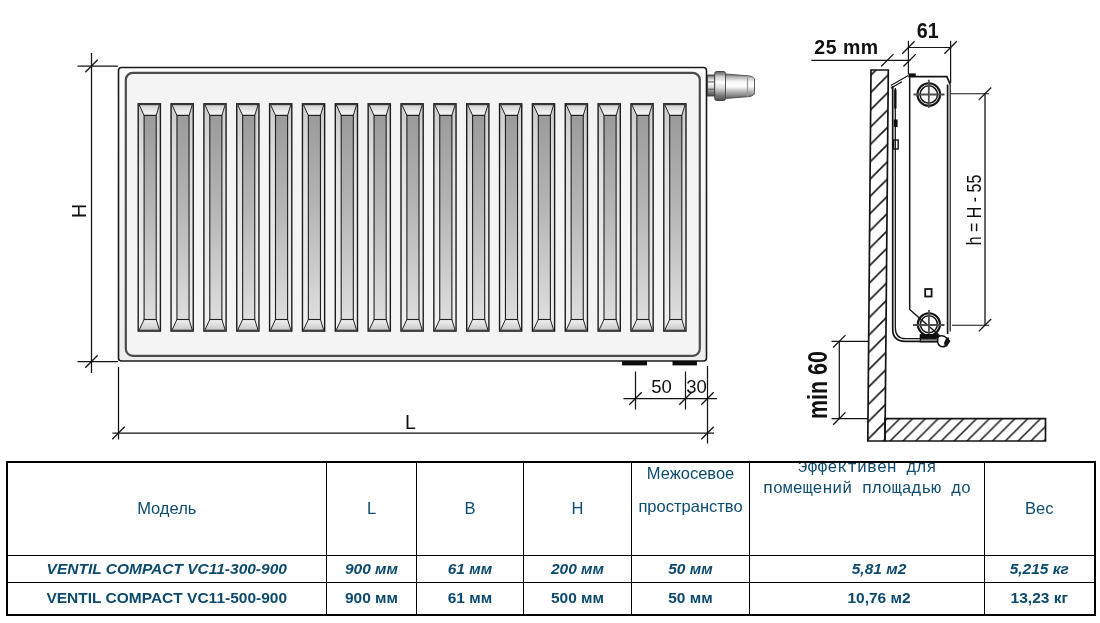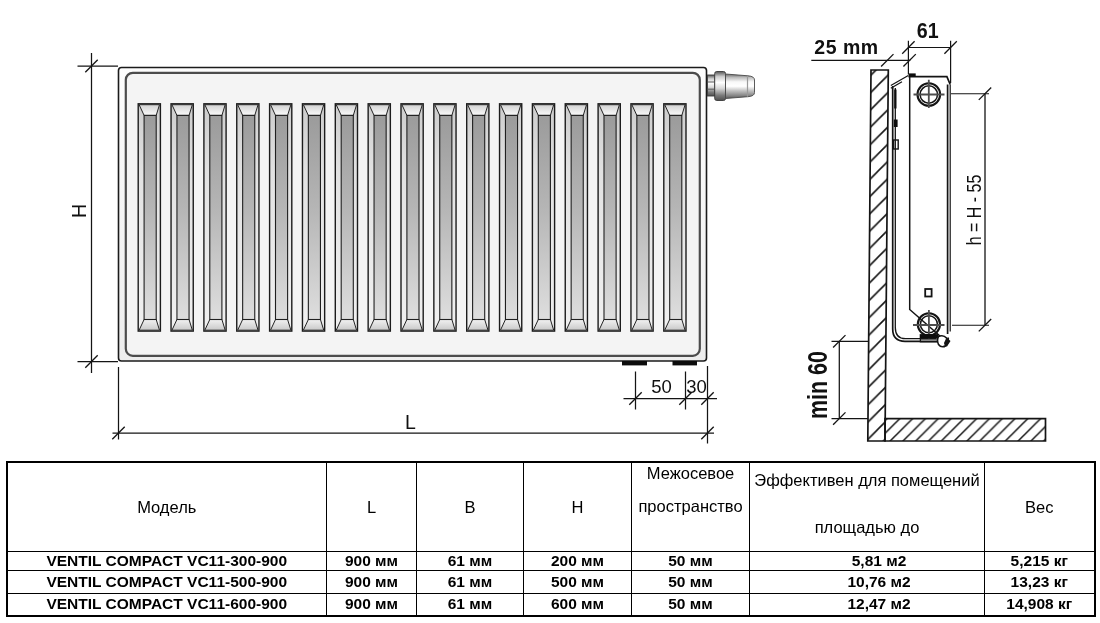--- a/index.html
+++ b/index.html
@@ -1,19 +1,19 @@
 <!DOCTYPE html>
 <html><head>
 <meta charset="utf-8">
 <style>
   html,body{margin:0;padding:0;background:#fff;}
   body{width:1100px;height:623px;position:relative;font-family:"Liberation Sans",sans-serif;}
   svg text{font-family:"Liberation Sans",sans-serif;fill:#111;}
   table{border-collapse:collapse;table-layout:fixed;}
-  td{border:1.2px solid #000;text-align:center;vertical-align:middle;padding:0;overflow:hidden;color:#000000;}
+  td{border:1.2px solid #000;text-align:center;vertical-align:middle;padding:0;overflow:hidden;color:#0c4a6e;}
 </style>
 </head>
 <body>
 
 <svg width="1100" height="460" viewBox="0 0 1100 460" style="position:absolute;left:0;top:0">
 <defs>
   <linearGradient id="gBody" x1="0" y1="0" x2="0" y2="1">
     <stop offset="0" stop-color="#fdfdfd"></stop>
         <stop offset="1" stop-color="#ededed"></stop>
   </linearGradient>
@@ -245,50 +245,41 @@
 <tbody>
         <tr style="height:65px;font-weight:normal;font-size:16.5px;">
   <td>Модель</td>
   <td>L</td>
   <td>B</td>
   <td>H</td>
   <td style="vertical-align:top;">
             <div style="line-height:33px;margin-top:-6px;">Межосевое пространство</div>
           </td>
   <td style="vertical-align:top;">
-            <div style="line-height:47px;margin-top:-6px;">Эффективен для помещений площадью до</div>
+            <div style="line-height:21px;margin-top:-6px;font-family:Liberation Mono, monospace;">Эффективен для помещений площадью до</div>
           </td>
   <td>Вес</td>
 </tr>
 
-<tr style="height:19px;font-weight:bold;">
+<tr style="height:19px;font-weight:bold;font-style:italic;">
   <td>VENTIL COMPACT VC11-300-900</td>
           <td>900 мм</td>
           <td>61 мм</td>
           <td>200 мм</td>
           <td>50 мм</td>
           <td style="padding-left:24px;">5,81 м2</td>
           <td>5,215 кг</td>
 </tr>
 
 
 <tr style="height:22.7px;font-weight:bold;">
   <td>VENTIL COMPACT VC11-500-900</td>
           <td>900 мм</td>
           <td>61 мм</td>
           <td>500 мм</td>
           <td>50 мм</td>
           <td style="padding-left:24px;">10,76 м2</td>
           <td>13,23 кг</td>
 </tr>
 
-<tr style="height:22.7px;font-weight:bold;">
-  <td>VENTIL COMPACT VC11-600-900</td>
-          <td>900 мм</td>
-          <td>61 мм</td>
-          <td>600 мм</td>
-          <td>50 мм</td>
-          <td style="padding-left:24px;">12,47 м2</td>
-          <td>14,908 кг</td>
-</tr>
 </tbody>
     </table>
 </div>
 
 </body></html>

